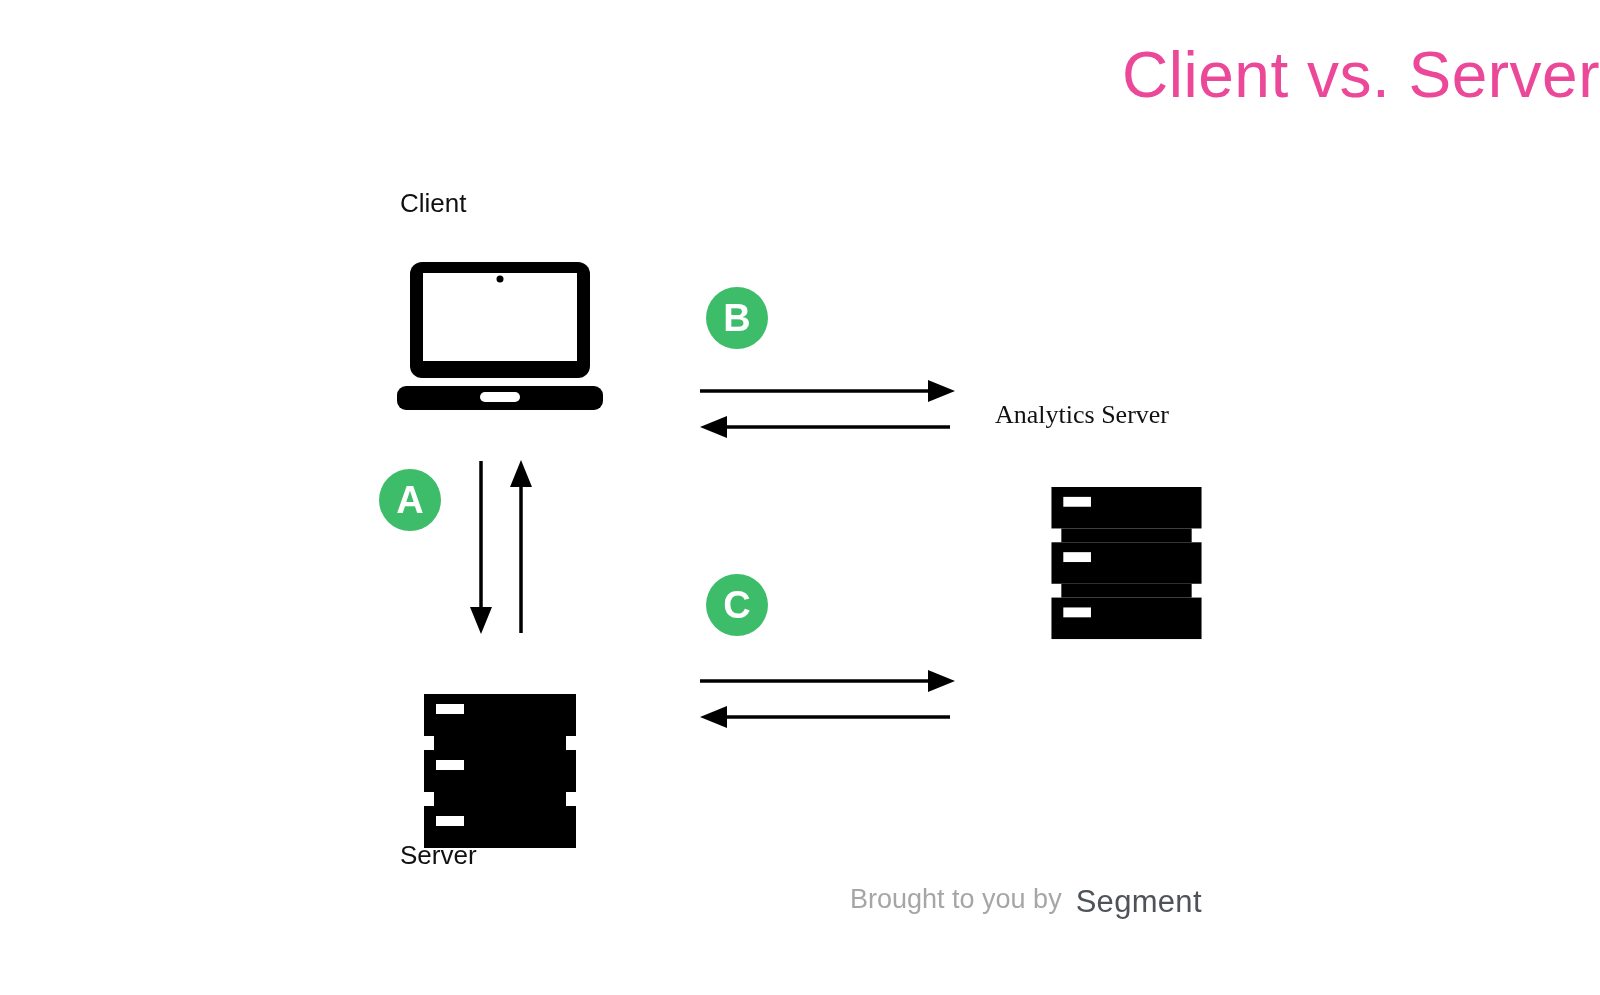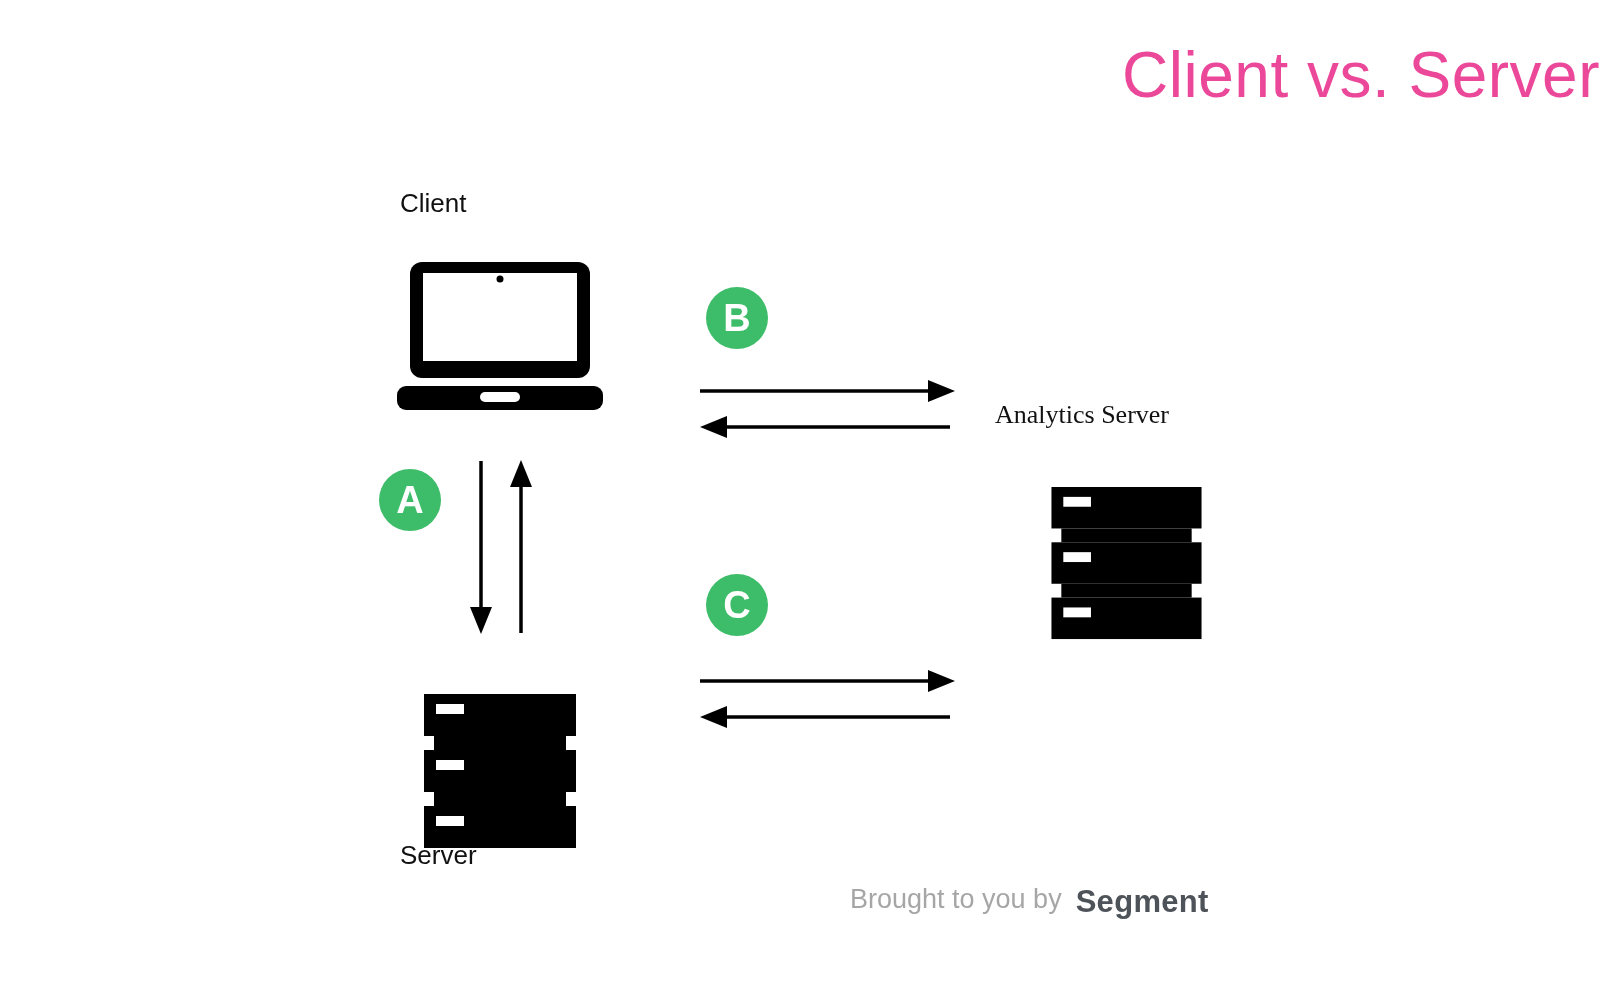--- a/index.html
+++ b/index.html
@@ -69,21 +69,21 @@
     align-items: flex-start;
     white-space: nowrap;
   }
   .footer-prefix {
     font-size: 27px;
     color: #a6a6a6;
   }
   .footer-brand {
     margin-left: 14px;
     font-size: 31px;
-    font-weight: 700;
+    font-weight: 400;
     color: #4d5358;
     letter-spacing: 0.3px;
   }
 </style>
 </head>
 <body>
 
 <div class="canvas">
 
   <div class="page-title">Client vs. Server</div>

